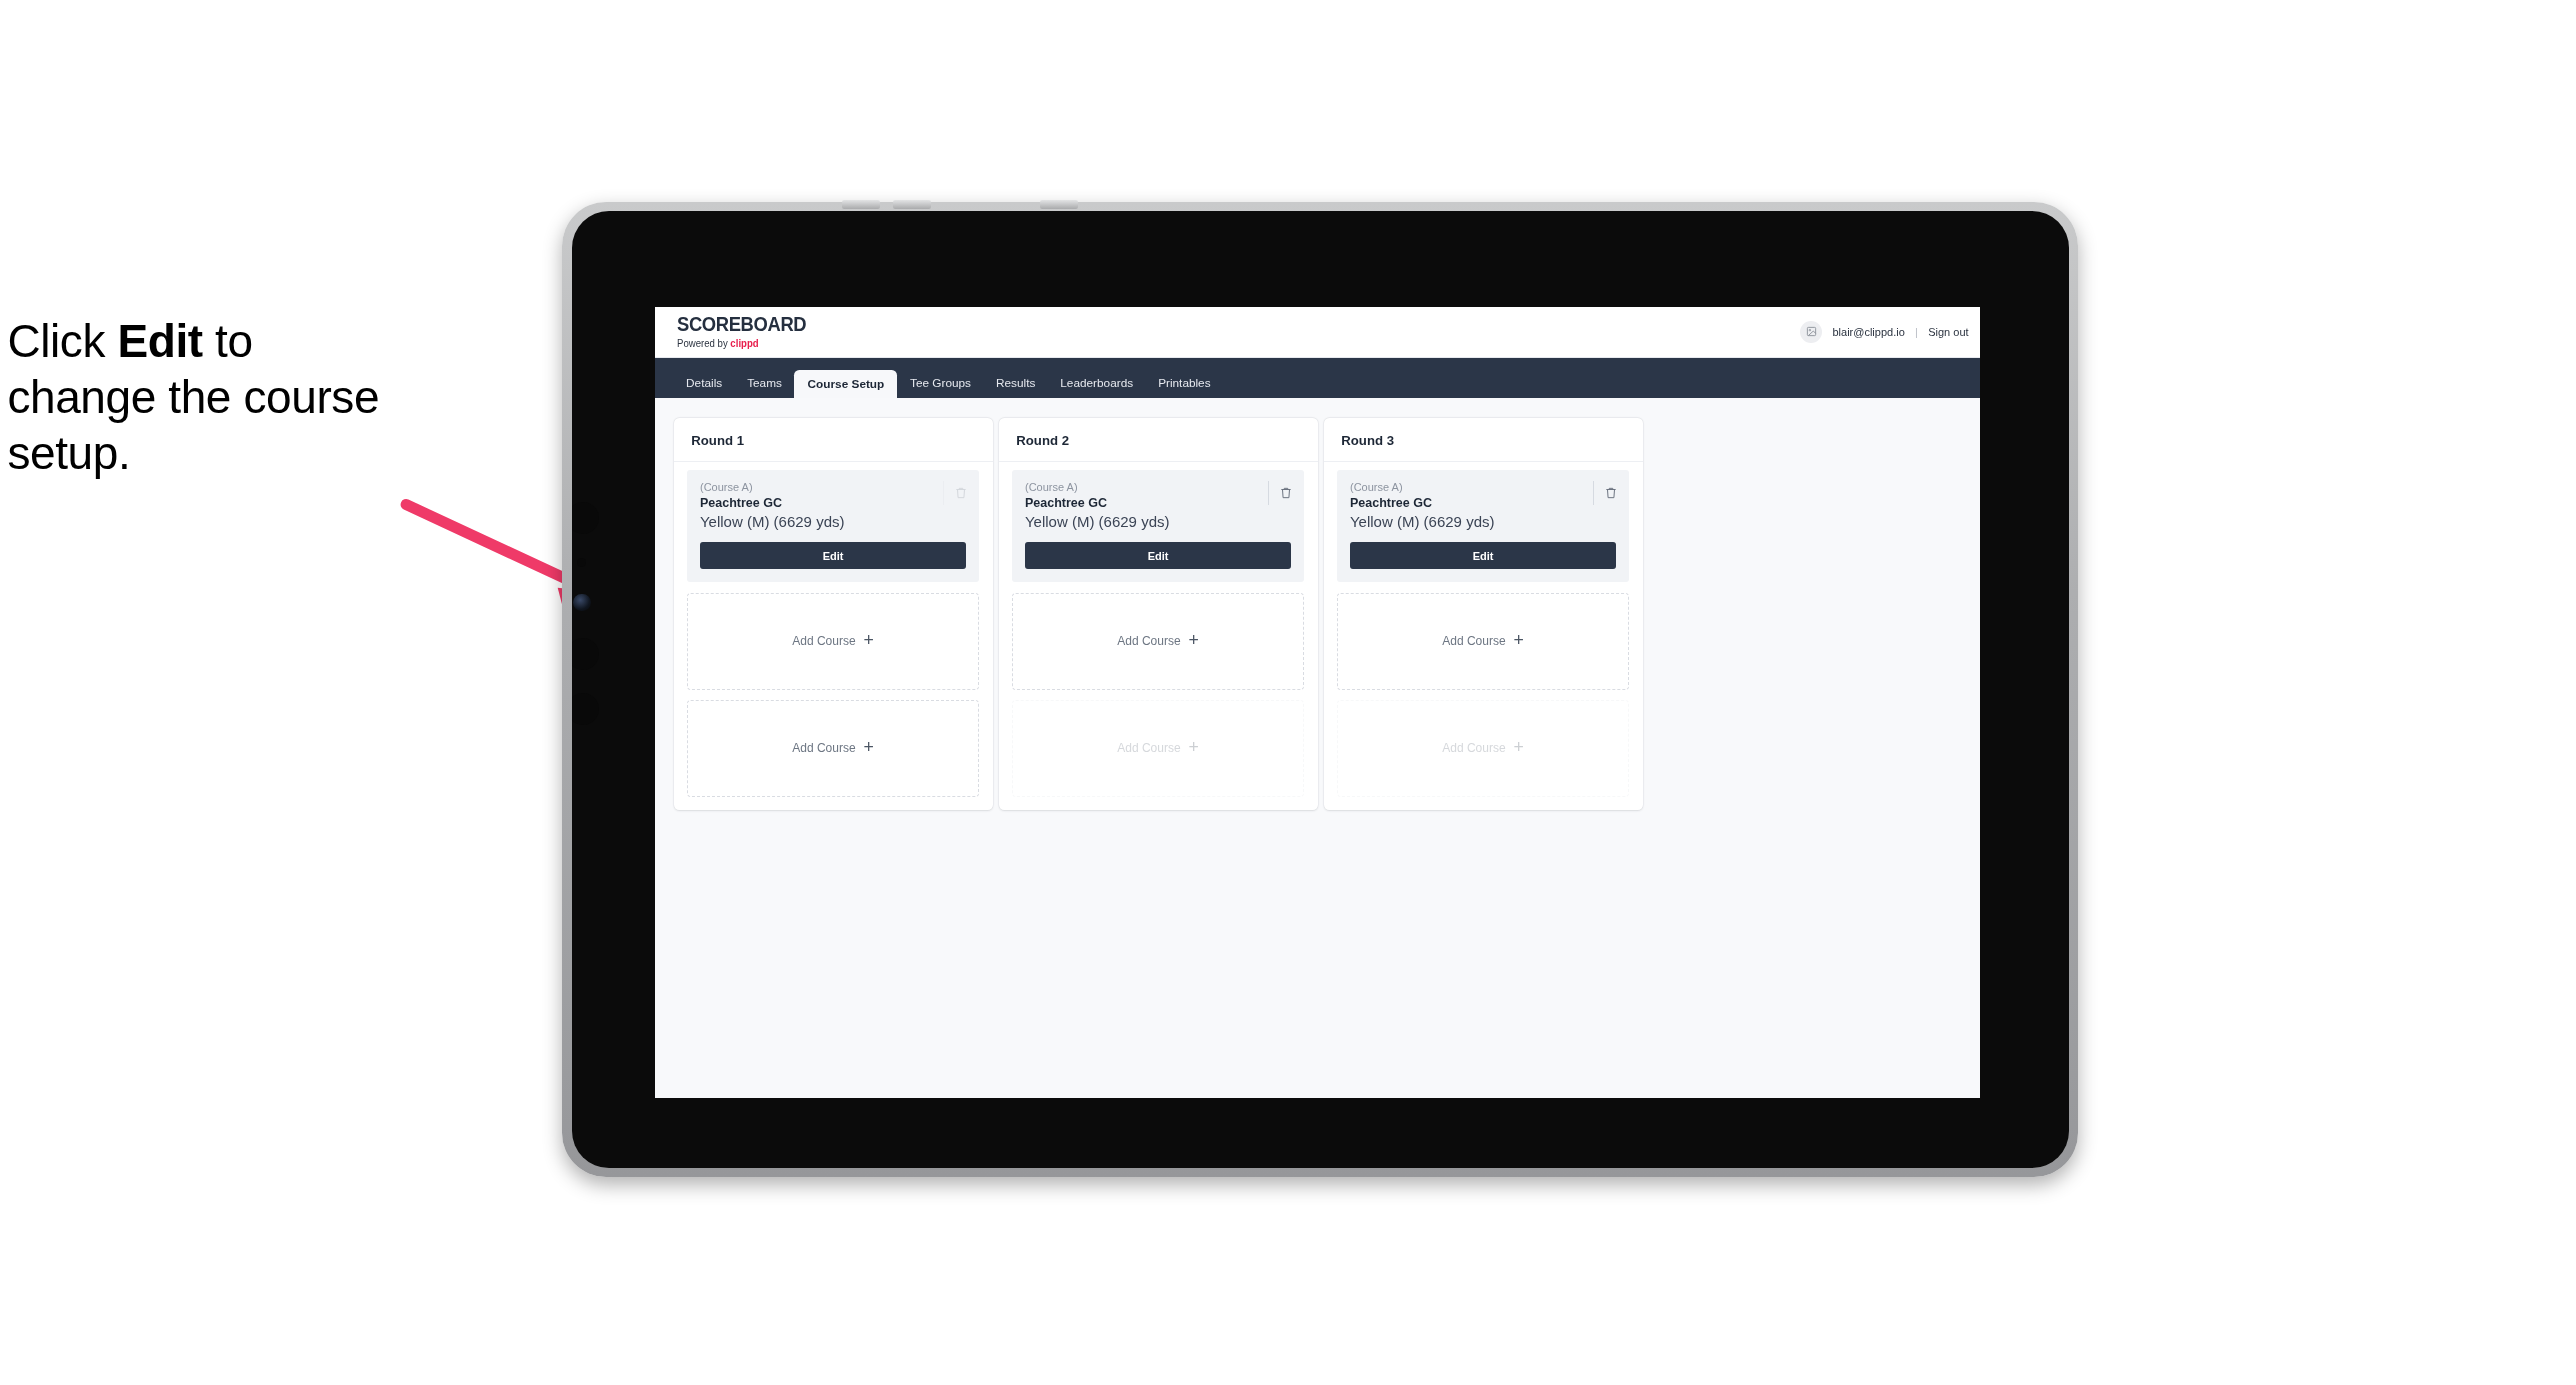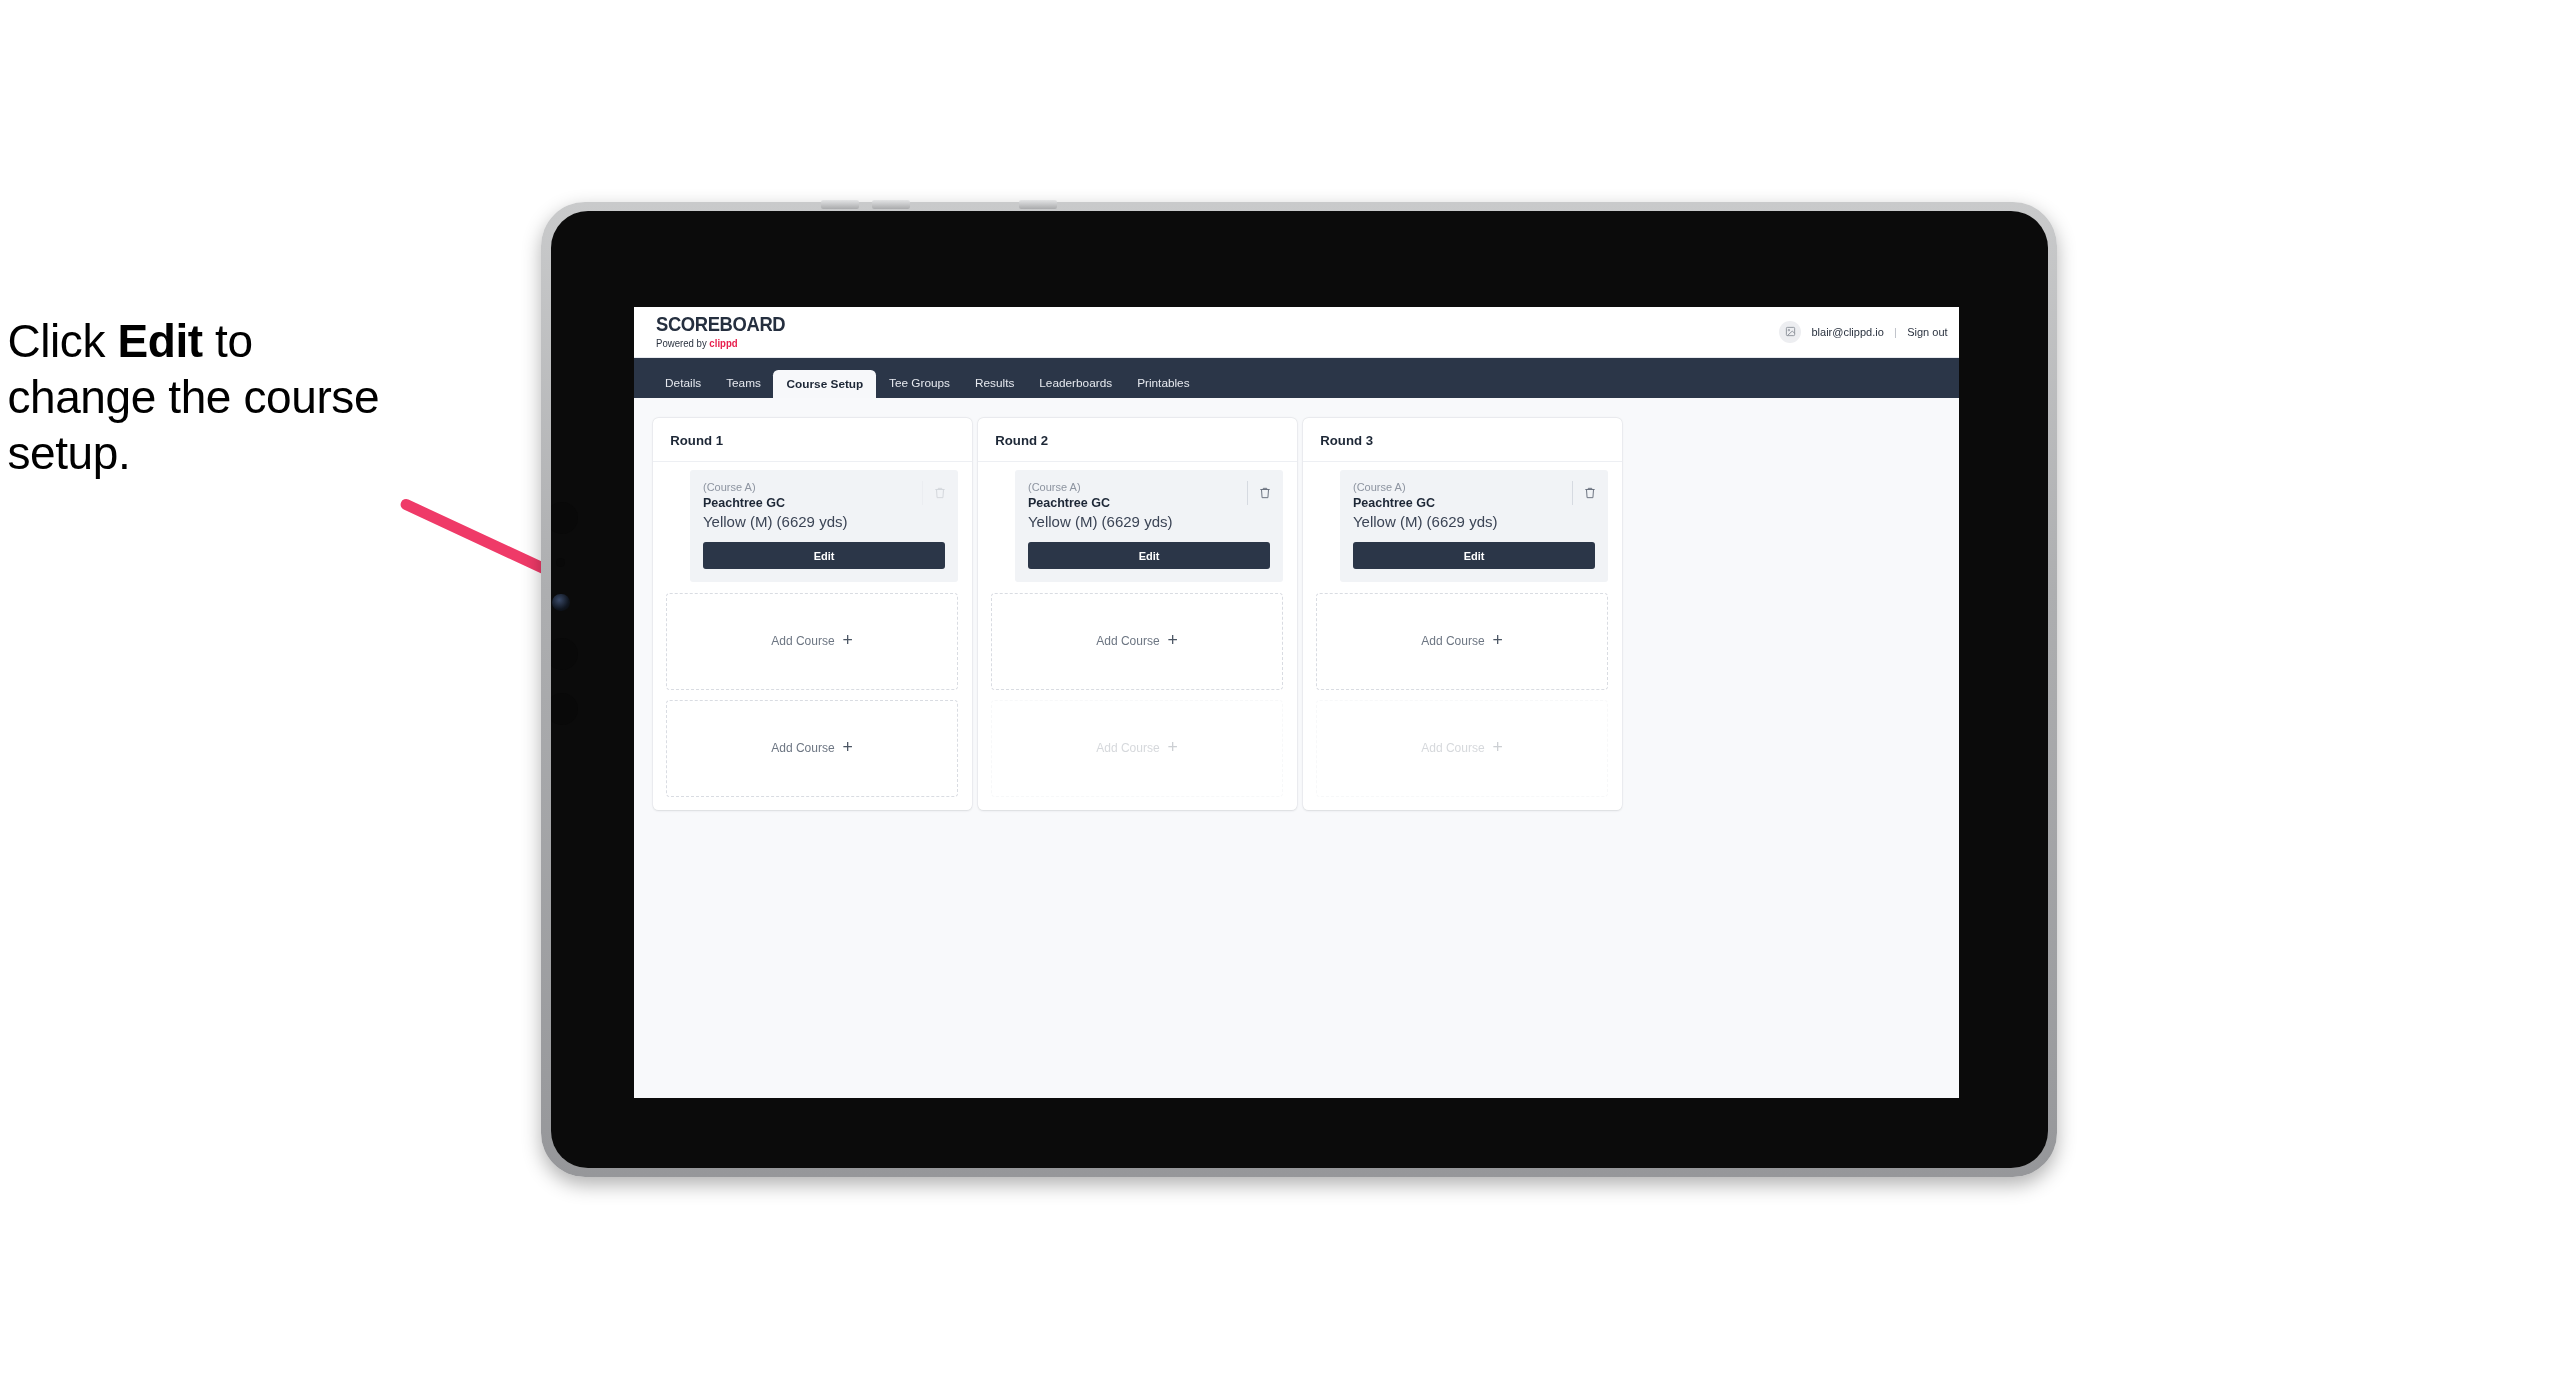--- a/index.html
+++ b/index.html
@@ -20,21 +20,21 @@
     line-height: 1.22;
     color: #000000;
     letter-spacing: -0.4px;
   }
   .callout b { font-weight: 700; }
   .arrow-svg { position: absolute; left: 353px; top: 442px; width: 324px; height: 206px; }
 
   
   .tablet {
     position: absolute;
-    left: 541px; top: 202px;
+    left: 562px; top: 202px;
     width: 1516px; height: 975px;
     border-radius: 44px;
     background: linear-gradient(180deg,#c9cacb 0%, #adaeb0 40%, #96979a 100%);
     box-shadow: 0 7.4px 19px rgba(0,0,0,.30);
     padding: 10.3px;
   }
   .tablet-screen {
     position: absolute;
     left: 9.6px; top: 8.8px;
     width: 1497px; height: 957px;
@@ -130,21 +130,21 @@
     box-shadow: 0 0.7px 2.2px rgba(20,25,35,.10), 0 0 0 0.7px rgba(20,25,35,.045);
     padding-bottom: 5.9px;
   }
   .round-head {
     padding: 14.7px 17.7px 13.2px 17.7px; font-size:13.2px; font-weight:700; color:#1d2736;
     border-bottom:0.7px solid #edeff3;
   }
   .round-body { padding: 7.4px 13.2px 7.4px 13.2px; }
 
   .course-card {
-    background:#f1f3f6; border-radius:3px; padding:11.8px 13.2px 13.2px 13.2px; position:relative;margin-left:24px;
+    background:#f1f3f6; border-radius:3px; padding:11.8px 13.2px 13.2px 13.2px; position:relative;
   }
   .course-label { font-size:11px; color:#8d94a0; }
   .course-name { font-size:12.5px; font-weight:700; color:#1d2736; margin-top:2.9px; }
   .course-tee { font-size:15px; color:#3b4455; margin-top:2.9px; }
   .card-tools { position:absolute; right:11.8px; top:11.8px; display:flex; align-items:center; gap:10.3px; }
   .tool-sep { width:0.7px; height:23.6px; background:#d6dae1; }
   .trash { color:#6b7280; display:flex; }
   .faded { opacity:.22; }
 
   .edit-btn {

